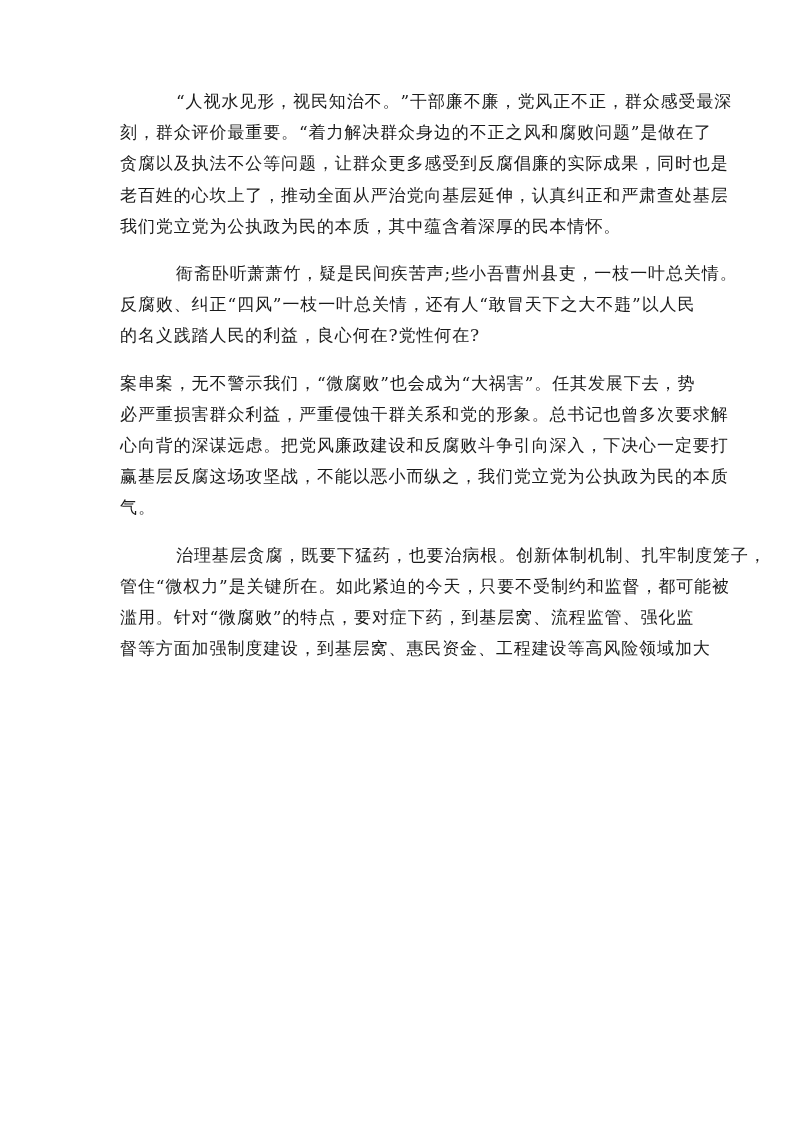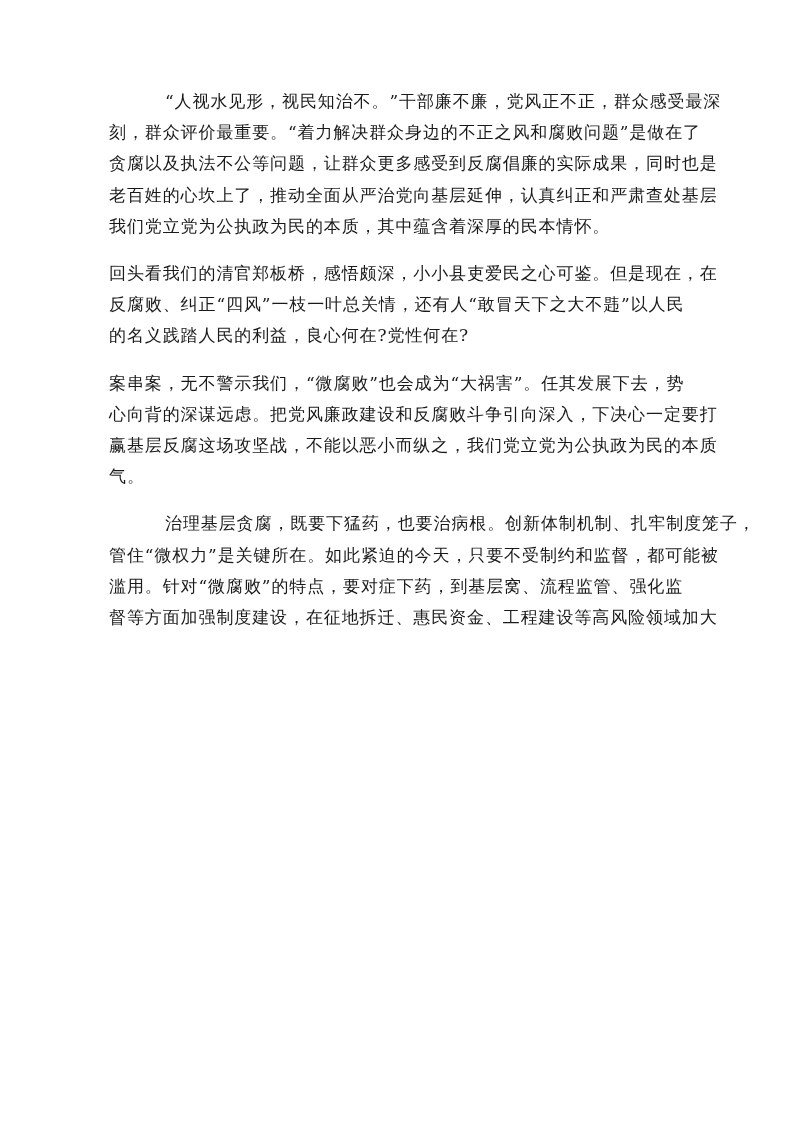--- a/index.html
+++ b/index.html
@@ -1,46 +1,47 @@
 <!DOCTYPE html>
 <html><head>
 <meta charset="utf-8">
 <style>
   html, body { margin: 0; padding: 0; background: #ffffff; }
   body { width: 800px; height: 1132px; position: relative; overflow: hidden; }
   .page {
-    position: absolute; left: 109px; top: 86px; width: 562px;
+    position: absolute; left: 120px; top: 86px; width: 562px;
     font-family: "DejaVu Serif", "Liberation Serif", serif;
     color: #1a1a1a; font-size: 17px; line-height: 31.2px;
   }
   .para { margin: 0 0 16px 0; text-indent: 2em; text-align: justify; letter-spacing: 0.9px; }
   .para .line { display: block; white-space: nowrap; text-indent: 0; }
   .para .line.first { padding-left: 56px; }
 </style>
 </head>
 <body>
 
 <div class="page">
   <p class="para">
     <span class="line first">“人视水见形，视民知治不。”干部廉不廉，党风正不正，群众感受最深</span>
     <span class="line">刻，群众评价最重要。“着力解决群众身边的不正之风和腐败问题”是做在了</span>
     <span class="line">贪腐以及执法不公等问题，让群众更多感受到反腐倡廉的实际成果，同时也是</span>
     <span class="line">老百姓的心坎上了，推动全面从严治党向基层延伸，认真纠正和严肃查处基层</span>
     <span class="line">我们党立党为公执政为民的本质，其中蕴含着深厚的民本情怀。</span>
   </p>
   <p class="para">
-    <span class="line">回头看我们的清官郑板桥，感悟颇深，小小县吏爱民之心可鉴。但是现在，在</span>
+    <span class="line first">衙斋卧听萧萧竹，疑是民间疾苦声;些小吾曹州县吏，一枝一叶总关情。</span>
     <span class="line">反腐败、纠正“四风”一枝一叶总关情，还有人“敢冒天下之大不韪”以人民</span>
     <span class="line">的名义践踏人民的利益，良心何在?党性何在?</span>
   </p>
   <p class="para">
     <span class="line">案串案，无不警示我们，“微腐败”也会成为“大祸害”。任其发展下去，势</span>
+    <span class="line">必严重损害群众利益，严重侵蚀干群关系和党的形象。总书记也曾多次要求解</span>
     <span class="line">心向背的深谋远虑。把党风廉政建设和反腐败斗争引向深入，下决心一定要打</span>
     <span class="line">赢基层反腐这场攻坚战，不能以恶小而纵之，我们党立党为公执政为民的本质</span>
     <span class="line">气。</span>
   </p>
   <p class="para">
     <span class="line first">治理基层贪腐，既要下猛药，也要治病根。创新体制机制、扎牢制度笼子，</span>
     <span class="line">管住“微权力”是关键所在。如此紧迫的今天，只要不受制约和监督，都可能被</span>
     <span class="line">滥用。针对“微腐败”的特点，要对症下药，到基层窝、流程监管、强化监</span>
-    <span class="line">督等方面加强制度建设，在征地拆迁、惠民资金、工程建设等高风险领域加大</span>
+    <span class="line">督等方面加强制度建设，到基层窝、惠民资金、工程建设等高风险领域加大</span>
   </p>
 </div>
 
 </body></html>

